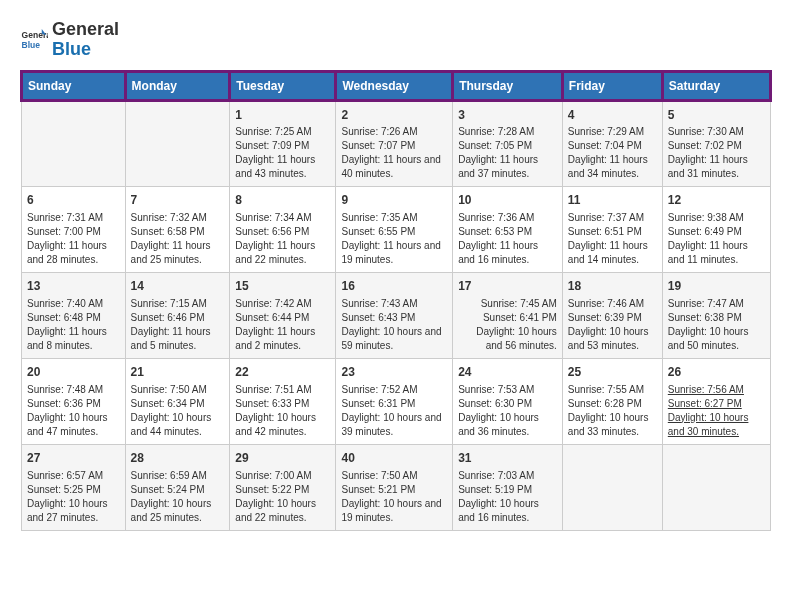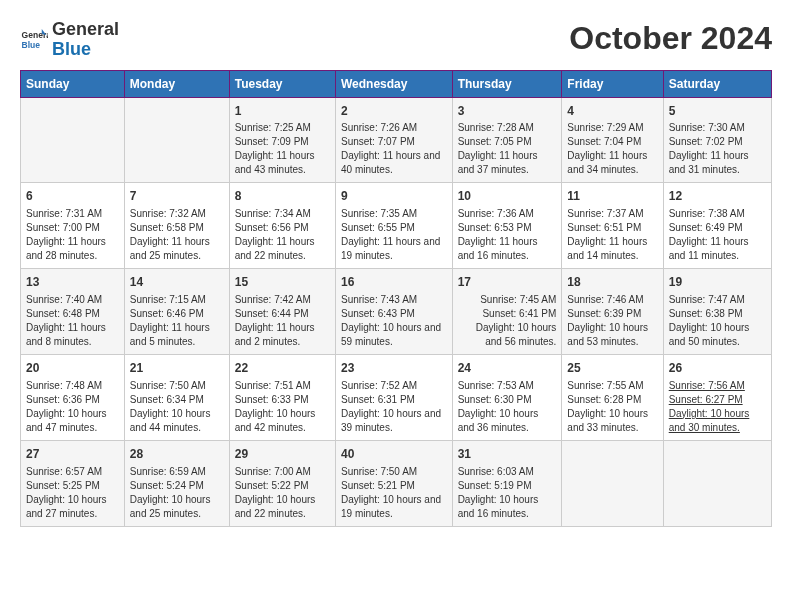--- a/index.html
+++ b/index.html
@@ -52,21 +52,21 @@
       border-collapse: collapse;
       font-size: 10.5px;
     }
     thead tr th {
       background-color: #2f73b5;
       color: #fff;
       padding: 6px 5px;
       text-align: left;
       font-size: 12px;
       font-weight: bold;
-      border: 1px solid #701a75;
+      border: 3px solid #701a75;
     }
     tbody tr td {
       border: 1px solid #ccc;
       padding: 5px;
       vertical-align: top;
       min-height: 80px;
       height: 80px;
       color: #333;
       line-height: 1.4;
     }
@@ -97,21 +97,20 @@
       <text x="2" y="28" font-size="11" font-weight="bold" fill="#2f73b5">Blue</text>
       <polygon points="28,4 34,12 28,10" fill="#2f73b5"></polygon>
     </svg>
     <div>
       <div class="logo-text">
         General<br><span>Blue</span>
       </div>
     </div>
   </div>
   <div class="title-area">
-    <div class="month-title">October 2024</div>
   </div>
 </div>
 
 <table>
   <thead>
     <tr>
     <th>Sunday</th>
         <th>Monday</th>
         <th>Tuesday</th>
         <th>Wednesday</th>
@@ -187,21 +186,21 @@
 Daylight: 11 hours and 16 minutes.</div>
         </td>
         <td>
           <span class="day-num">11</span>
           <div class="day-info" style="white-space: pre-line;">Sunrise: 7:37 AM
 Sunset: 6:51 PM
 Daylight: 11 hours and 14 minutes.</div>
         </td>
         <td>
           <span class="day-num">12</span>
-          <div class="day-info" style="white-space: pre-line;">Sunrise: 7:38 AM
+          <div class="day-info" style="white-space: pre-line;">Sunrise: 9:38 AM
 Sunset: 6:49 PM
 Daylight: 11 hours and 11 minutes.</div>
         </td>
       </tr>
       <tr>
         <td>
           <span class="day-num">13</span>
           <div class="day-info" style="white-space: pre-line;">Sunrise: 7:40 AM
 Sunset: 6:48 PM
 Daylight: 11 hours and 8 minutes.</div>
@@ -307,21 +306,21 @@
 Daylight: 10 hours and 22 minutes.</div>
         </td>
         <td>
           <span class="day-num">40</span>
           <div class="day-info" style="white-space: pre-line;">Sunrise: 7:50 AM
 Sunset: 5:21 PM
 Daylight: 10 hours and 19 minutes.</div>
         </td>
         <td>
           <span class="day-num">31</span>
-          <div class="day-info" style="white-space: pre-line;">Sunrise: 6:03 AM
+          <div class="day-info" style="white-space: pre-line;">Sunrise: 7:03 AM
 Sunset: 5:19 PM
 Daylight: 10 hours and 16 minutes.</div>
         </td>
         <td></td>
         <td></td>
       </tr>
     </tbody>
 </table>
 
 </body></html>

